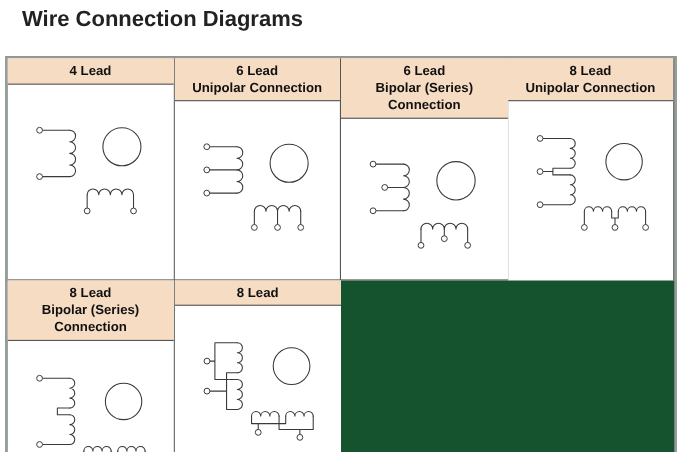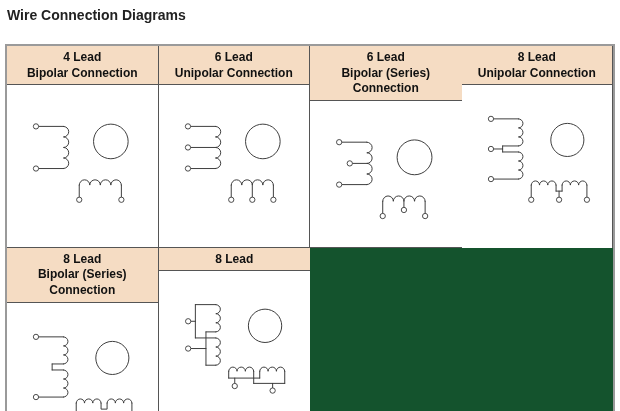--- a/index.html
+++ b/index.html
@@ -4,22 +4,22 @@
 <style>
   * { box-sizing: border-box; }
   body {
     width: 620px; height: 411px; margin: 0;
     background: #ffffff;
     font-family: "Liberation Sans", sans-serif;
     overflow: hidden;
   }
   .page-title {
     margin: 0;
-    padding: 7px 0 5px 7px;
-    font-size: 14px;
+    padding: 7px 0 5px 20px;
+    font-size: 20px;
     font-weight: bold;
     color: var(--title-text, #222222);
   }
   .table {
     display: grid;
     grid-template-columns: 1fr 1fr 1fr 1fr;
     border: 2px solid var(--table-border, #9a9a9a);
     margin: 16px 5px;
     background: #14532d;
   }
@@ -71,21 +71,20 @@
 </head>
 <body>
 
 <h1 class="page-title">Wire Connection Diagrams</h1>
 
 <div class="table">
 
   <div class="cell">
     <div class="cell-header">
       <div>4 Lead</div>
-      <div>Bipolar Connection</div>
     </div>
     <div class="diagram">
       <svg viewBox="0 0 200 140" preserveAspectRatio="xMidYMid meet">
         <g>
           <path class="w" d="M75 28 a7 7 0 1 1 0 14 a7 7 0 1 1 0 14 a7 7 0 1 1 0 14 a7 7 0 1 1 0 14"></path>
           <path class="w" d="M75 28 H42 M75 84 H42"></path>
           <circle class="term" cx="38.5" cy="28" r="3.5"></circle>
           <circle class="term" cx="38.5" cy="84" r="3.5"></circle>
         </g>
         <circle class="motor" cx="138" cy="48" r="23"></circle>

